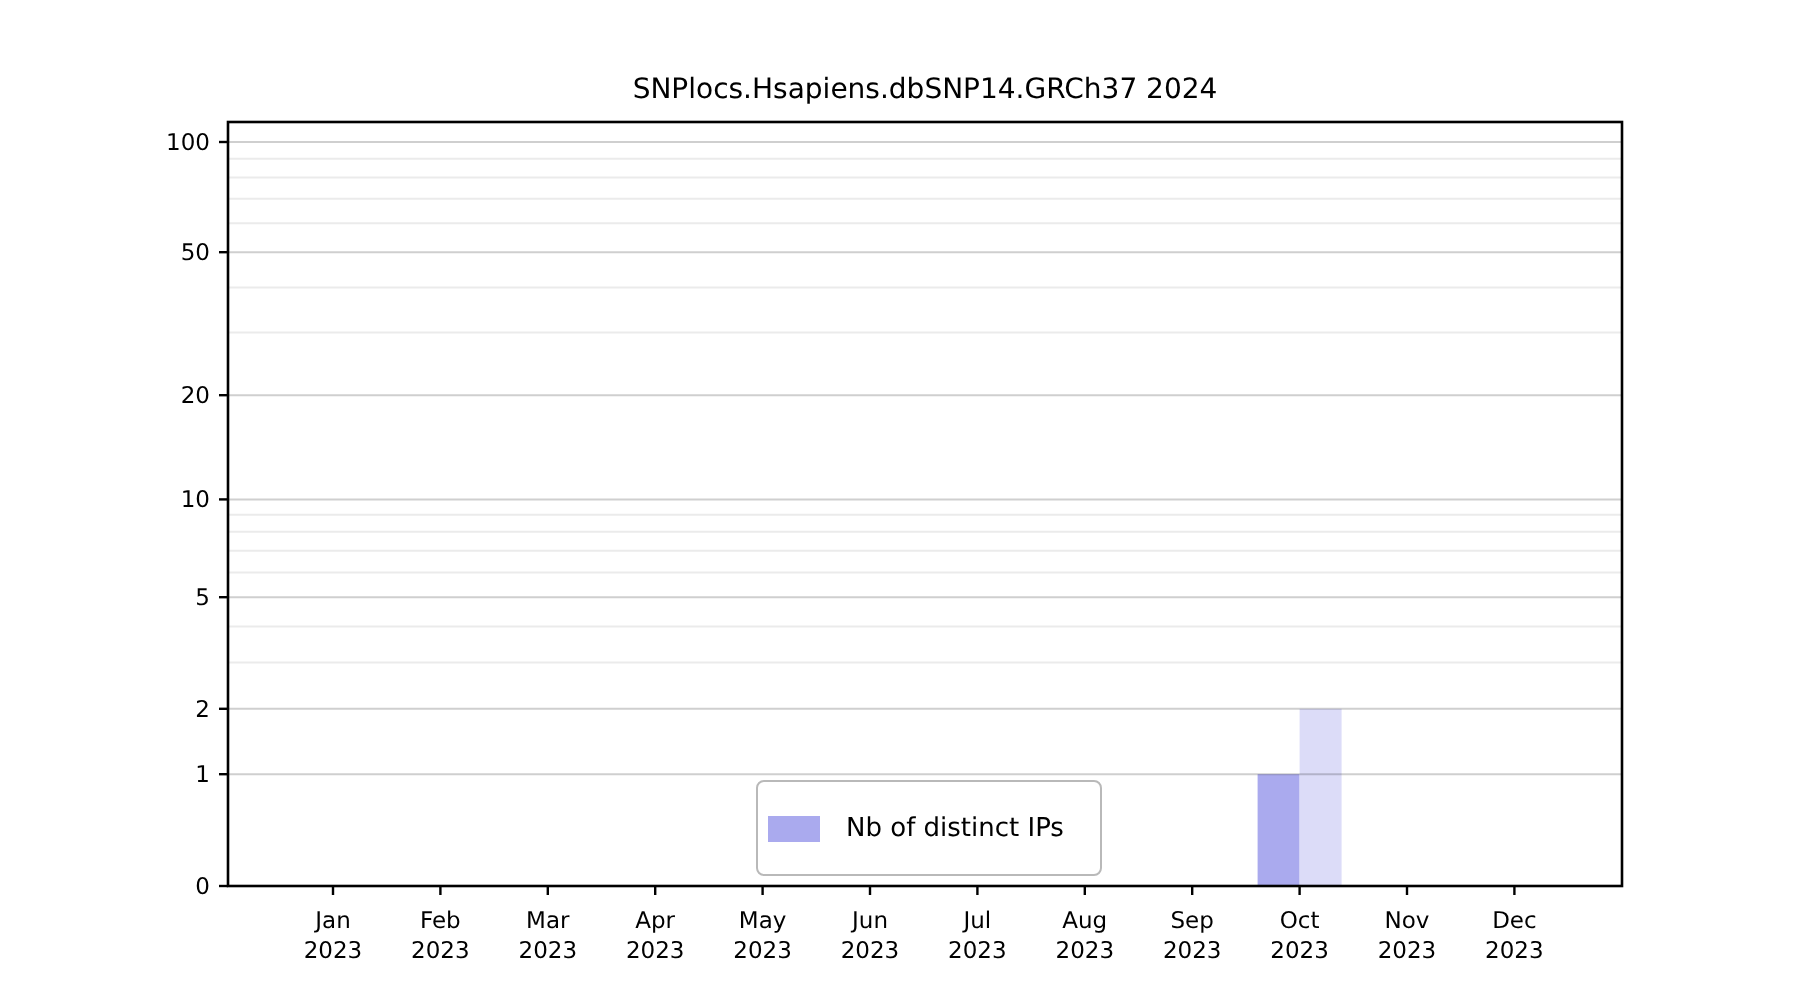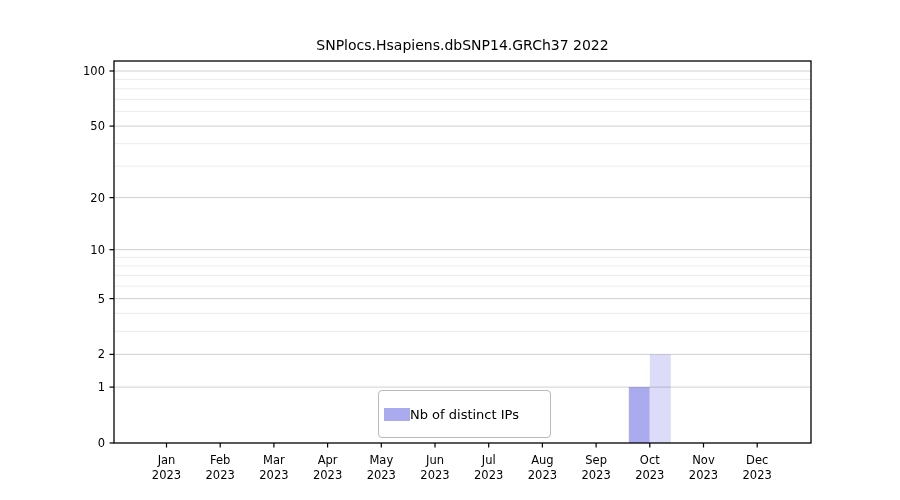--- a/index.html
+++ b/index.html
@@ -32,29 +32,29 @@
     box-sizing: border-box;
     background: #ffffff;
     border: 1px solid #b9b9b9;
     border-radius: 4px;
     display: flex;
     flex-direction: column;
     justify-content: center;
     gap: 4px;
     padding: 4px 6px 4px 5px;
   }
-  .legend-row { display: flex; align-items: flex-start; }
+  .legend-row { display: flex; align-items: flex-start; gap: 13px; }
   .legend-swatch { display: inline-block; width: 26px; height: 13px; flex: 0 0 auto; }
   .legend-label { font-size: 13px; color: #000000; white-space: nowrap; line-height: 1; }
 </style>
 </head>
 <body>
 
 <div class="figure">
-  <div class="chart-title">SNPlocs.Hsapiens.dbSNP14.GRCh37 2022</div>
+  <div class="chart-title">SNPlocs.Hsapiens.dbSNP14.GRCh37 2024</div>
   <svg class="plot" id="plot" width="900" height="500" viewBox="0 0 900 500">
       <rect x="628.8" y="387.1" width="21" height="55.9" fill="#aaaaee"></rect>
       <rect x="649.8" y="354.4" width="21" height="88.6" fill="#dcdcf8"></rect>
       <line x1="114" x2="811" y1="331.3" y2="331.3" stroke="rgba(0,0,0,0.08)" stroke-width="1"></line>
       <line x1="114" x2="811" y1="313.3" y2="313.3" stroke="rgba(0,0,0,0.08)" stroke-width="1"></line>
       <line x1="114" x2="811" y1="286.2" y2="286.2" stroke="rgba(0,0,0,0.08)" stroke-width="1"></line>
       <line x1="114" x2="811" y1="275.4" y2="275.4" stroke="rgba(0,0,0,0.08)" stroke-width="1"></line>
       <line x1="114" x2="811" y1="265.9" y2="265.9" stroke="rgba(0,0,0,0.08)" stroke-width="1"></line>
       <line x1="114" x2="811" y1="257.4" y2="257.4" stroke="rgba(0,0,0,0.08)" stroke-width="1"></line>
       <line x1="114" x2="811" y1="166.2" y2="166.2" stroke="rgba(0,0,0,0.08)" stroke-width="1"></line>

